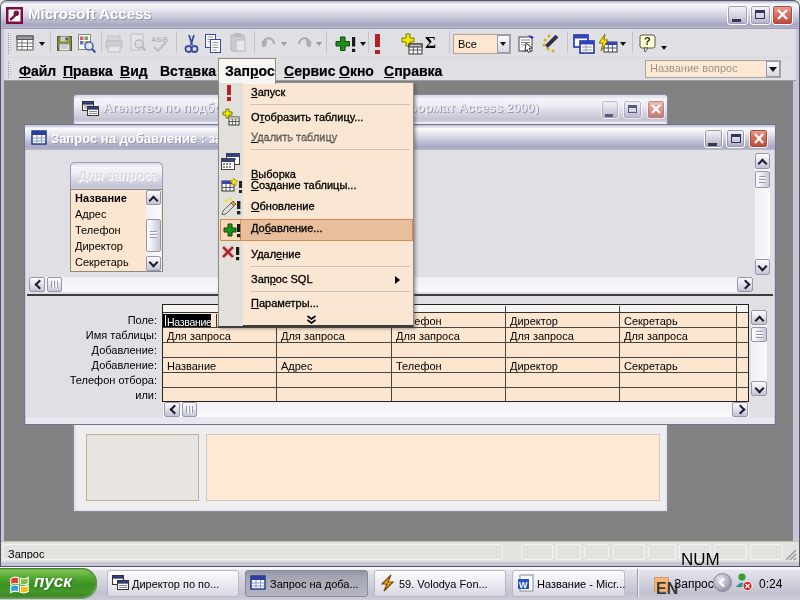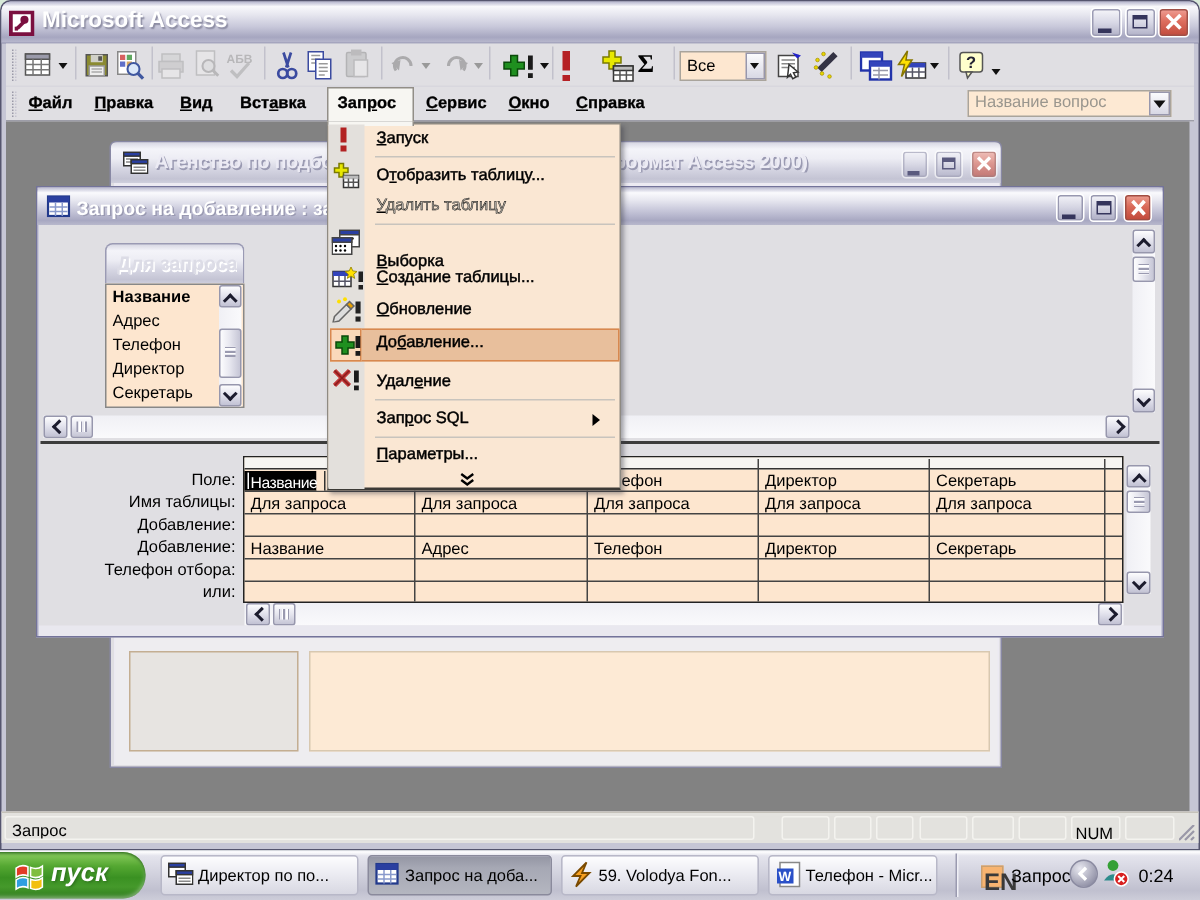--- a/index.html
+++ b/index.html
@@ -15,21 +15,21 @@
 #titletext { left:28px; top:5px; font-size:15px; font-weight:bold; color:#fff; text-shadow:1px 1px 1px #8a8aa0; }
 .capbtn { top:5px; width:21px; height:20px; border-radius:3px; border:1px solid #fff;
   background:linear-gradient(180deg,#f6f6fa 0%,#d8d8e6 50%,#b0b0c6 100%); box-shadow:0 0 0 1px #9c9cb4 inset; }
 .capbtn.red { background:linear-gradient(180deg,#f0a096 0%,#dd6e5e 45%,#c04a3c 100%); box-shadow:0 0 0 1px #a05048 inset; }
 
 
 #toolbar { left:4px; top:29px; width:792px; height:29px; background:#e0dfe3; border-bottom:1px solid #d8d7de; }
 #menubar { left:4px; top:58px; width:792px; height:23px; background:#e0dfe3; border-bottom:1px solid #9d9da8; }
 .grip { width:3px; border-left:1px dotted #9a99a8; border-right:1px dotted #c5c4d0; }
 .tsep { width:1px; background:#c2c1cc; top:3px; height:22px; }
-.mi { font-size:11px; font-weight:bold; color:#000; top:63px; -webkit-text-stroke:0.2px #000; }
+.mi { font-size:14px; font-weight:bold; color:#000; top:63px; -webkit-text-stroke:0.2px #000; }
 .mi u { text-decoration:underline; }
 
 
 #mdi { left:4px; top:81px; width:789px; height:460px; background:#828282; overflow:hidden; }
 .ctb { background:linear-gradient(180deg,#bcbcd2 0%,#fafafd 14%,#e6e6ef 35%,#c6c6d9 62%,#a8a8c2 88%,#b8b8cc 100%); }
 .ctb-in { background:linear-gradient(180deg,#d8d8e4 0%,#f4f4f9 16%,#ededf4 40%,#d6d6e3 65%,#c4c4d4 90%,#cfcfdd 100%); }
 .ctext { font-size:13px; font-weight:bold; color:#fff; text-shadow:1px 1px 0 #9a9ab2; white-space:nowrap; overflow:hidden; }
 .cbtn { width:19px; height:19px; border-radius:3px; border:1px solid #fff;
   background:linear-gradient(180deg,#f4f4f9 0%,#d4d4e2 50%,#acacc4 100%); box-shadow:0 0 0 1px #9898b0 inset; }
 .cbtn.red { background:linear-gradient(180deg,#eda093 0%,#da6b5a 45%,#bf4739 100%); box-shadow:0 0 0 1px #a04c42 inset; }
@@ -488,21 +488,21 @@
     <rect x="1" y="1" width="14" height="4" fill="#2a3fa0"></rect>
     <path d="M2 8h12M2 11h12M6 5v9M10.5 5v9" stroke="#8899cc"></path>
   </svg>
 <div class="abs tbtn" style="left:374px;width:132px">
     <span>59. Volodya Fon...</span>
   </div>
 <svg class="abs" style="left:379px;top:574px" width="18" height="18">
     <path d="M12 1 L3 10 h5 l-3 7 9-9 h-5z" fill="#f8a020" stroke="#7a4a00" stroke-width="1.2"></path>
   </svg>
 <div class="abs tbtn" style="left:512px;width:113px">
-    <span>Телефон - Micr...</span>
+    <span>Название - Micr...</span>
   </div>
 <svg class="abs" style="left:517px;top:574px" width="17" height="18">
     <rect x="3" y="1" width="13" height="16" fill="#fff" stroke="#888"></rect>
     <rect x="1" y="5" width="11" height="10" fill="#2a50c8"></rect>
     <text x="2" y="13.5" font-size="9" font-weight="bold" fill="#fff" font-family="Liberation Sans">W</text>
   </svg>
 
 <div class="abs" style="left:637px;top:569px;width:1px;height:29px;background:#9a9ab0"></div>
 <div class="abs" style="left:638px;top:569px;width:1px;height:29px;background:#f0f0f6"></div>
 <div class="abs" style="left:654px;top:577px;width:15px;height:15px;background:#f8b470;border:1px solid #caa070"></div>
@@ -522,16 +522,16 @@
 
 <div class="abs sp" style="left:3px;width:500px"></div>
 <div class="abs sp" style="left:521px;width:32px"></div>
 <div class="abs sp" style="left:556px;width:25px"></div>
 <div class="abs sp" style="left:584px;width:25px"></div>
 <div class="abs sp" style="left:613px;width:32px"></div>
 <div class="abs sp" style="left:648px;width:28px"></div>
 <div class="abs sp" style="left:679px;width:32px"></div>
 <div class="abs sp" style="left:714px;width:33px"></div>
 <div class="abs sp" style="left:750px;width:33px"></div>
-<div class="abs" style="left:717px;top:550px;font-size:11px;color:#000">NUM</div>
+<div class="abs" style="left:681px;top:550px;font-size:17px;color:#000">NUM</div>
 <svg class="abs" style="left:786px;top:550px" width="11" height="11">
     <path d="M10 0 L0 10 M10 4 L4 10 M10 8 L8 10" stroke="#9a98a8" stroke-width="1.5"></path>
   </svg>
 
 </body></html>

